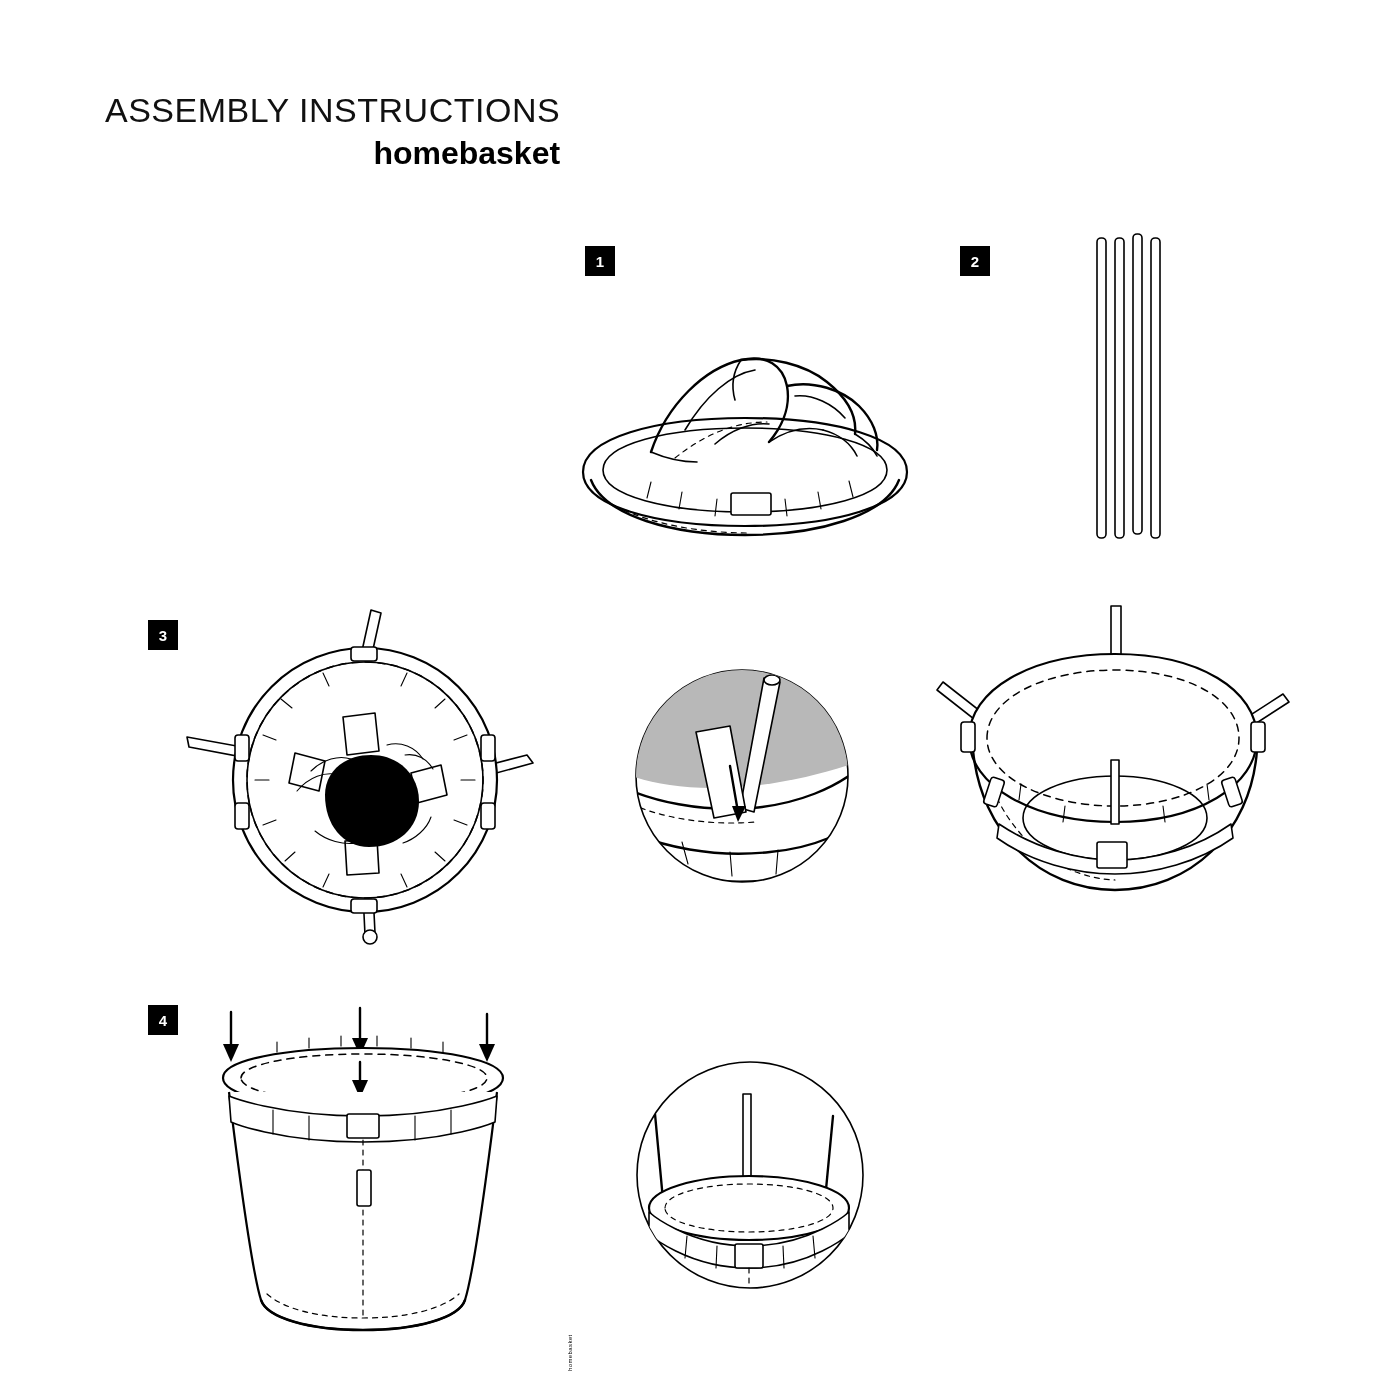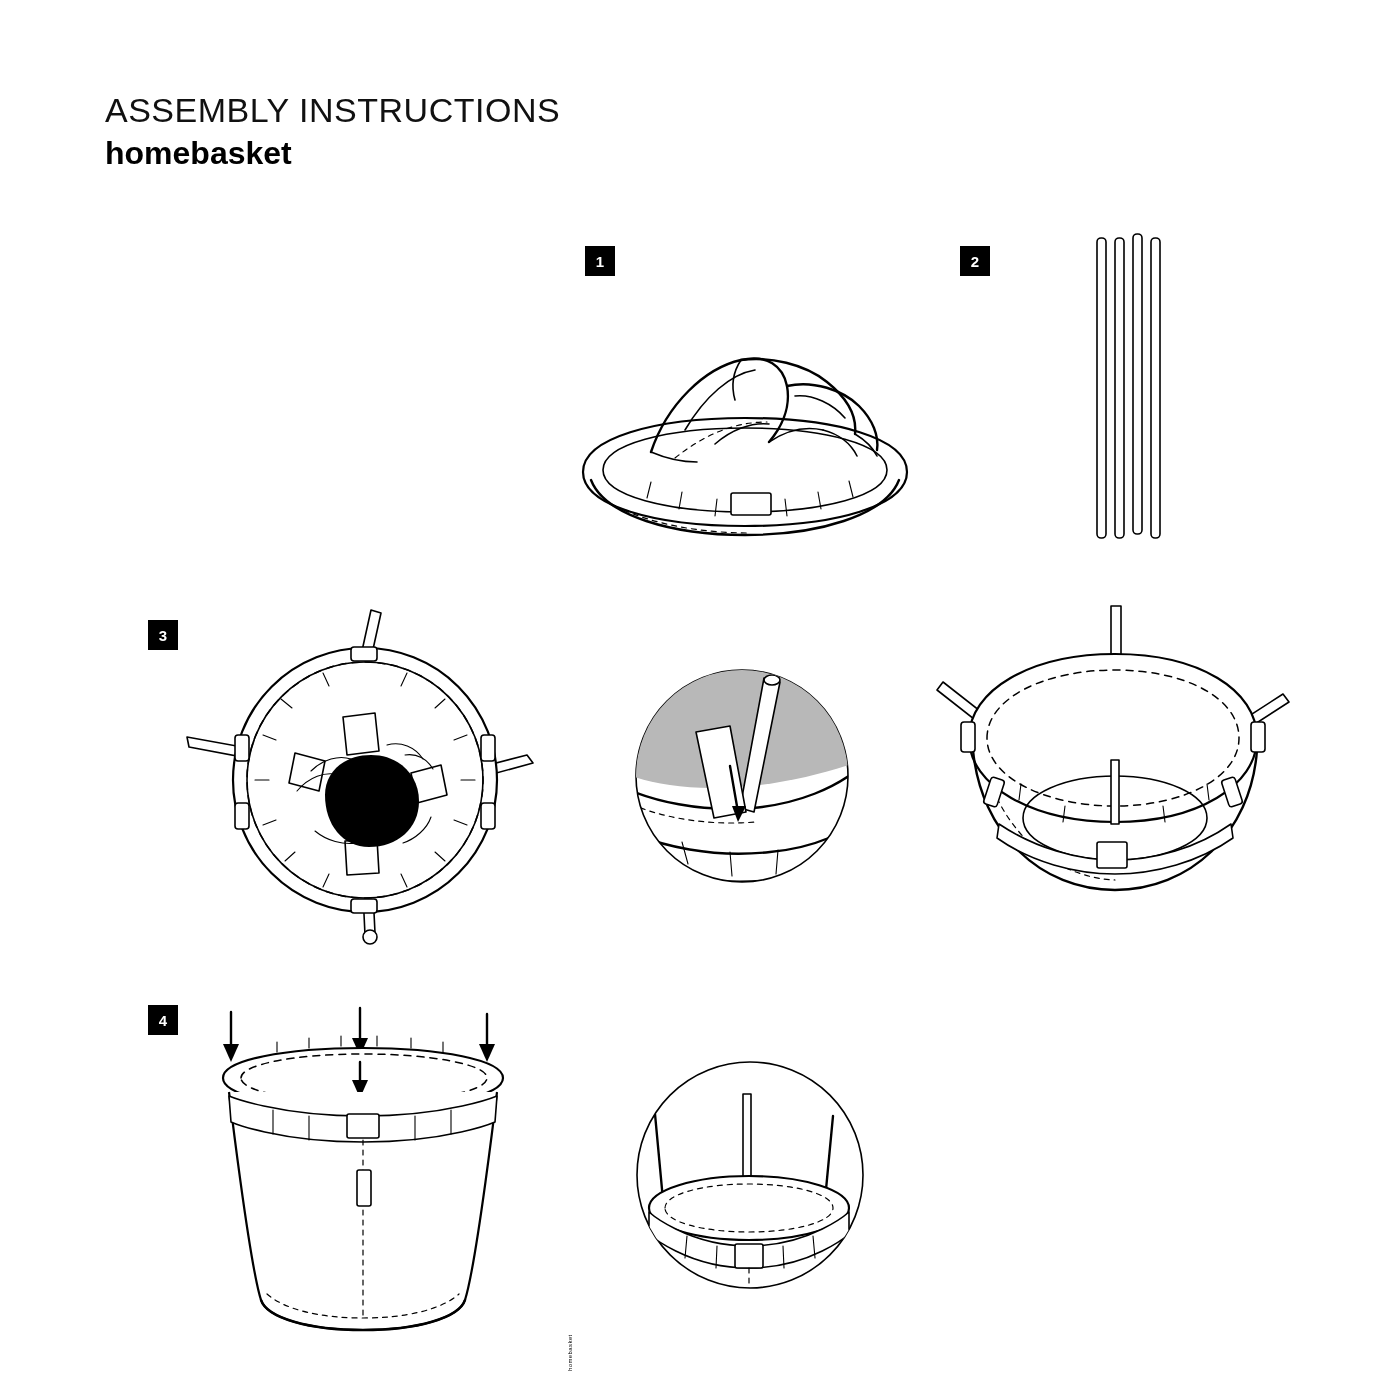--- a/index.html
+++ b/index.html
@@ -11,20 +11,21 @@
     width: 1400px;
     height: 1400px;
     font-family: "Liberation Sans", sans-serif;
     color: #000000;
     position: relative;
     overflow: hidden;
   }
   .sheet {
     position: absolute;
     inset: 0;
+    text-align: right;
   }
   .title-block {
     position: absolute;
     left: 105px;
     top: 90px;
   }
   .title-main {
     font-size: 34px;
     letter-spacing: 0.5px;
     font-weight: 400;

